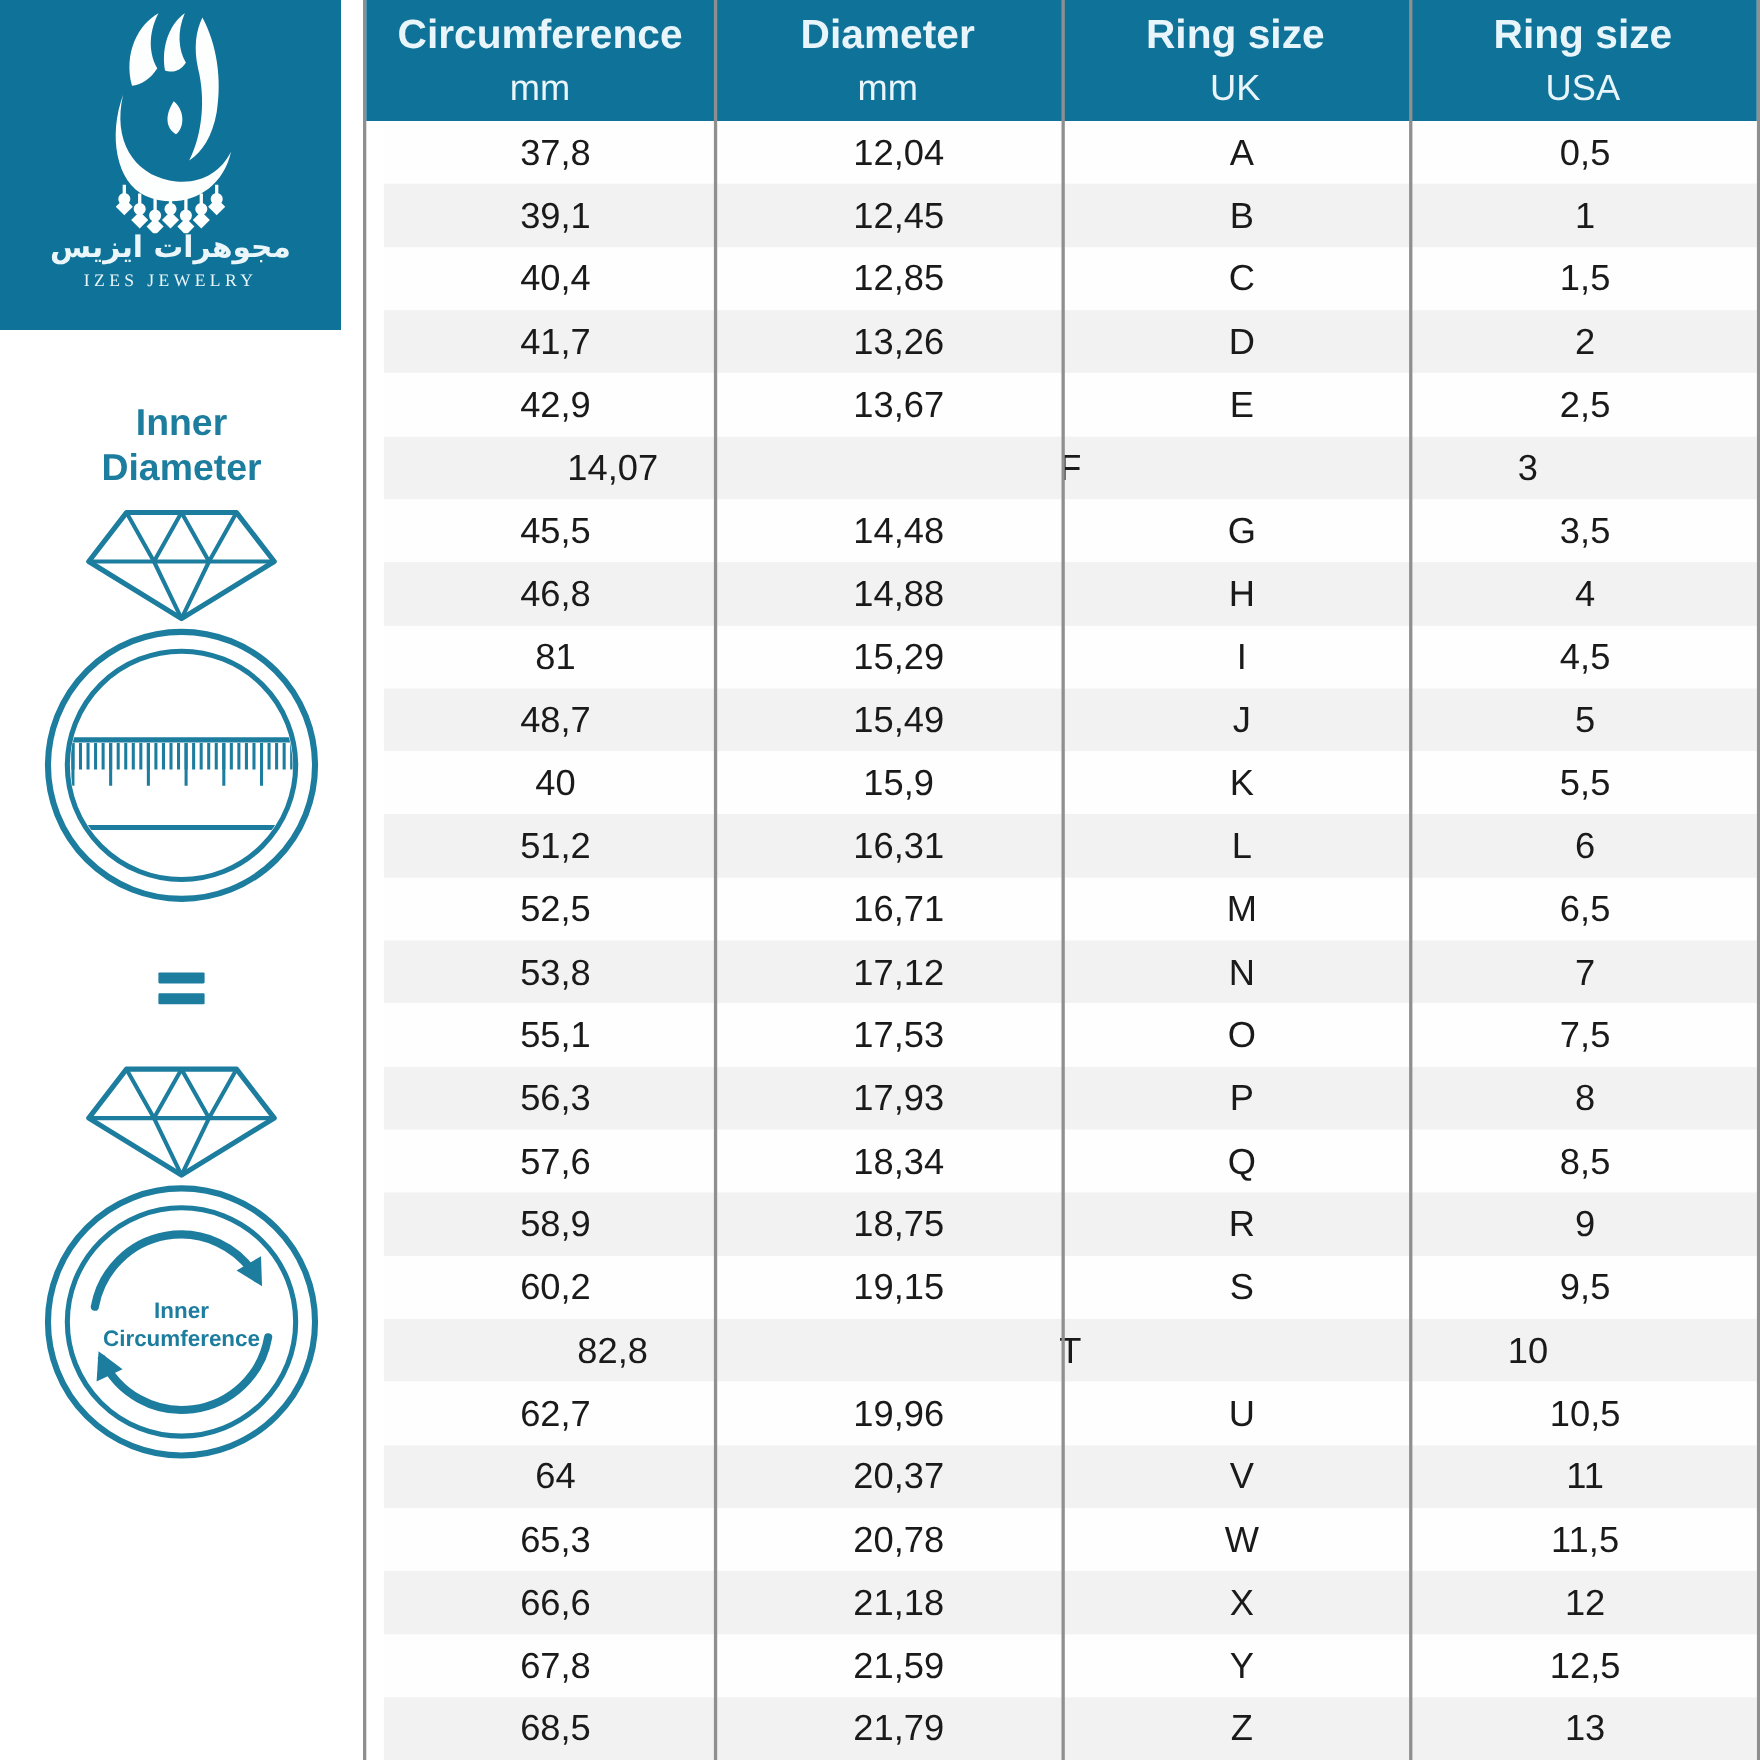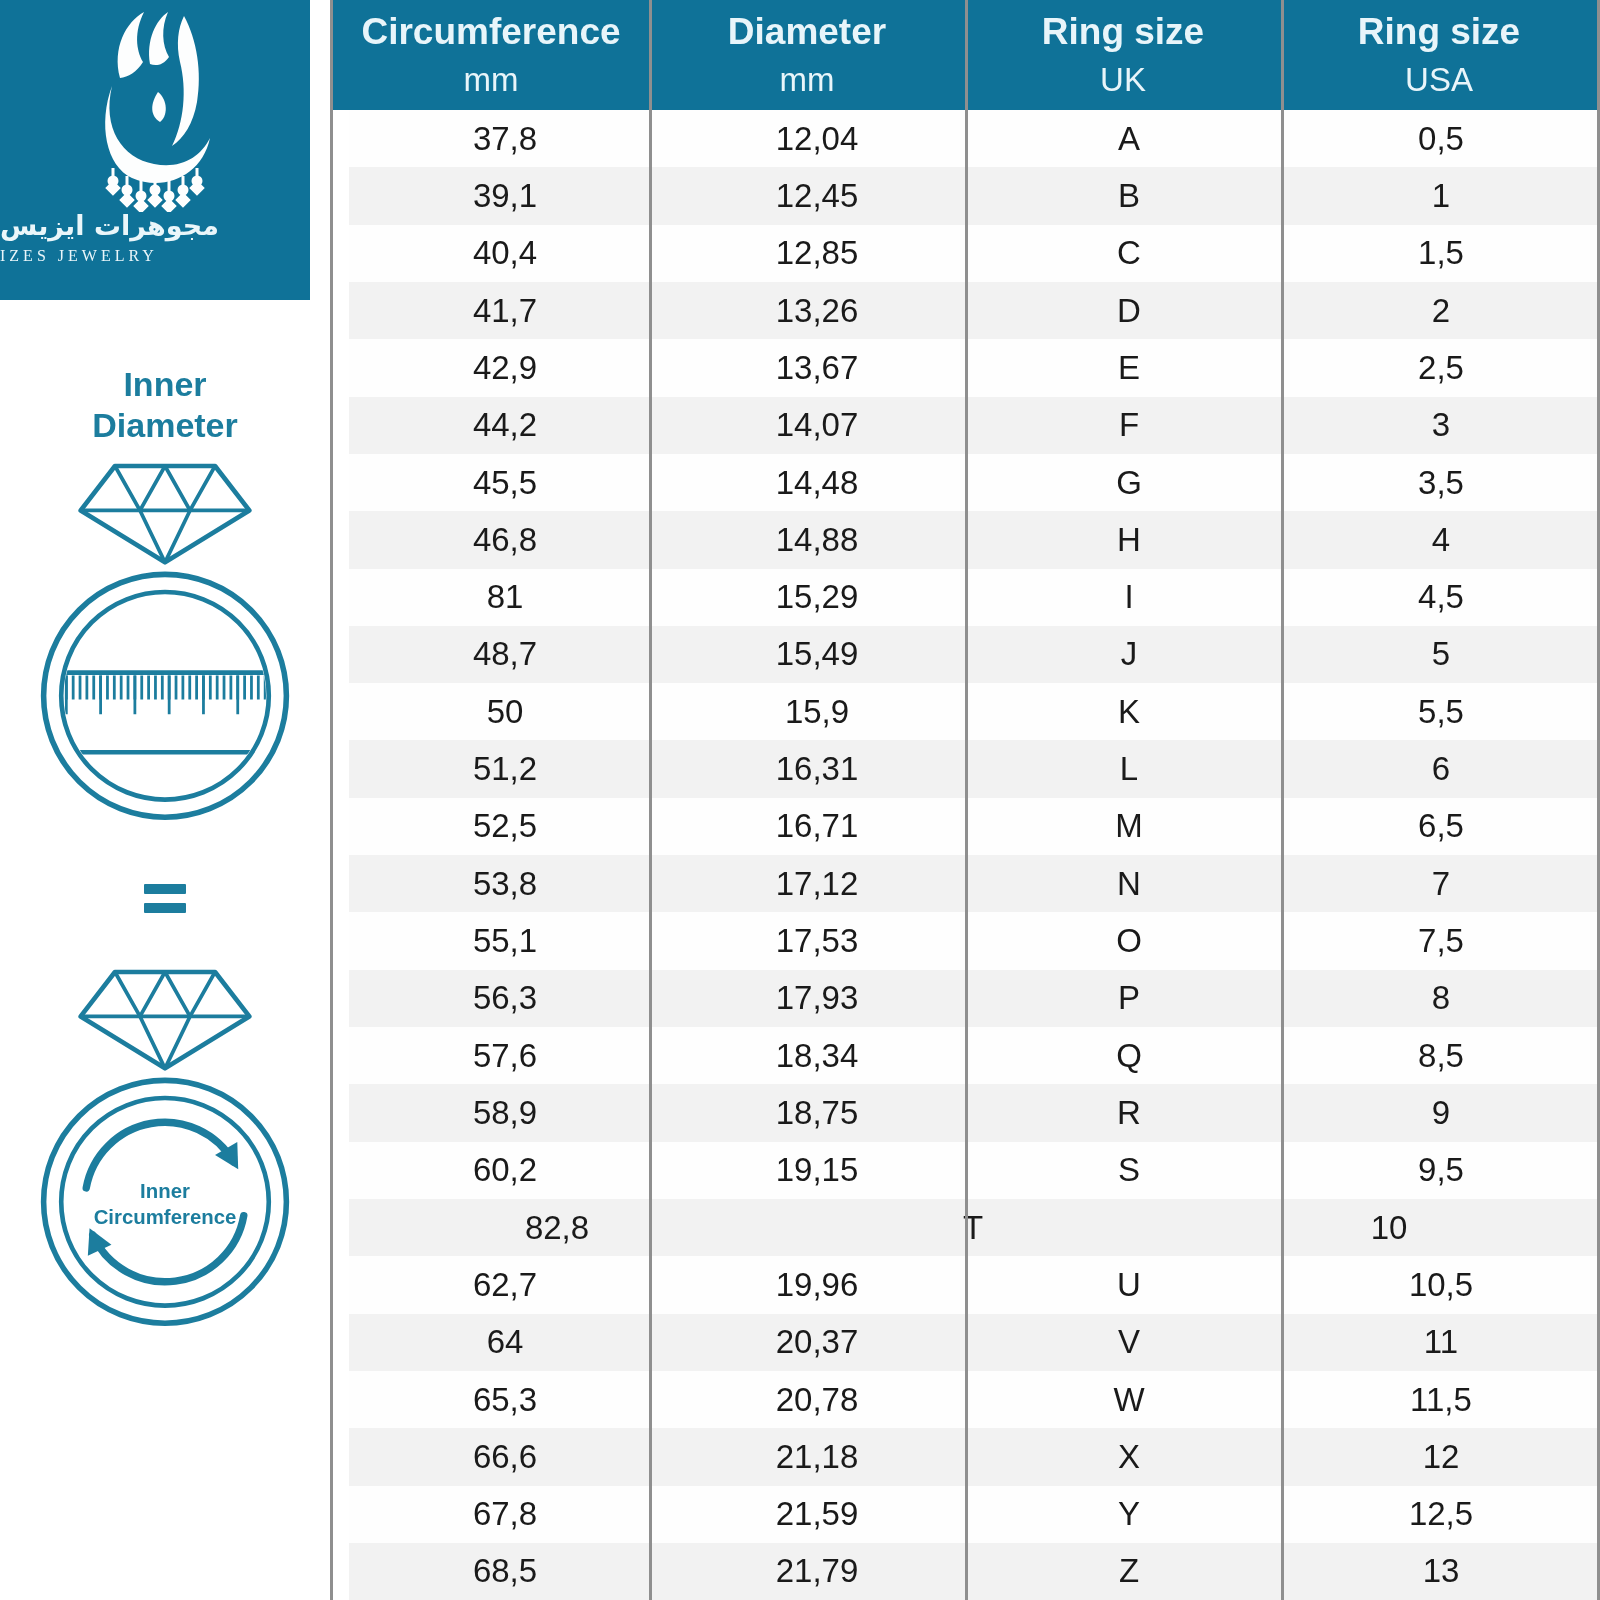--- a/index.html
+++ b/index.html
@@ -1,21 +1,21 @@
 <!DOCTYPE html>
 <html><head>
 <meta charset="utf-8">
 <style>
   html,body{margin:0;padding:0;background:#fff;}
   .page{position:relative;width:1600px;height:1600px;background:#fff;overflow:hidden;
         font-family:"Liberation Sans",sans-serif;display:flex;}
   
   .sidebar{width:330px;flex:0 0 330px;display:flex;flex-direction:column;align-items:center;}
   .logo{width:310px;height:300px;background:#0f7298;align-self:flex-start;
-        display:flex;flex-direction:column;}
+        display:flex;flex-direction:column;align-items:center;}
   .logo svg{display:block;}
   .logo-ar{color:#eaf6fa;font-family:"DejaVu Sans",sans-serif;font-size:27px;font-weight:700;margin-top:-2px;}
   .logo-en{color:#eaf6fa;font-family:"Liberation Serif",serif;font-size:16px;letter-spacing:4px;margin-top:6px;}
   .diagram-label{margin-top:64px;text-align:center;color:#1c7d9e;font-size:34px;font-weight:700;line-height:1.22;}
   .ring-svg{width:278px;height:auto;}
   .ring1{margin-top:6px;}
   .equals{margin-top:60px;display:flex;flex-direction:column;gap:9px;}
   .equals .bar{width:42px;height:10px;background:#1c7d9e;border-radius:1px;}
   .ring2{margin-top:46px;}
   
@@ -179,21 +179,20 @@
           <div class="tcell">D</div>
           <div class="tcell">2</div>
         </div>
         <div class="trow">
           <div class="tcell">42,9</div>
           <div class="tcell">13,67</div>
           <div class="tcell">E</div>
           <div class="tcell">2,5</div>
         </div>
         <div class="trow">
-          <div class="tcell">44,2</div>
           <div class="tcell">14,07</div>
           <div class="tcell">F</div>
           <div class="tcell">3</div>
         </div>
         <div class="trow">
           <div class="tcell">45,5</div>
           <div class="tcell">14,48</div>
           <div class="tcell">G</div>
           <div class="tcell">3,5</div>
         </div>
@@ -209,21 +208,21 @@
           <div class="tcell">I</div>
           <div class="tcell">4,5</div>
         </div>
         <div class="trow">
           <div class="tcell">48,7</div>
           <div class="tcell">15,49</div>
           <div class="tcell">J</div>
           <div class="tcell">5</div>
         </div>
         <div class="trow">
-          <div class="tcell">50</div>
+          <div class="tcell">40</div>
           <div class="tcell">15,9</div>
           <div class="tcell">K</div>
           <div class="tcell">5,5</div>
         </div>
         <div class="trow">
           <div class="tcell">51,2</div>
           <div class="tcell">16,31</div>
           <div class="tcell">L</div>
           <div class="tcell">6</div>
         </div>

